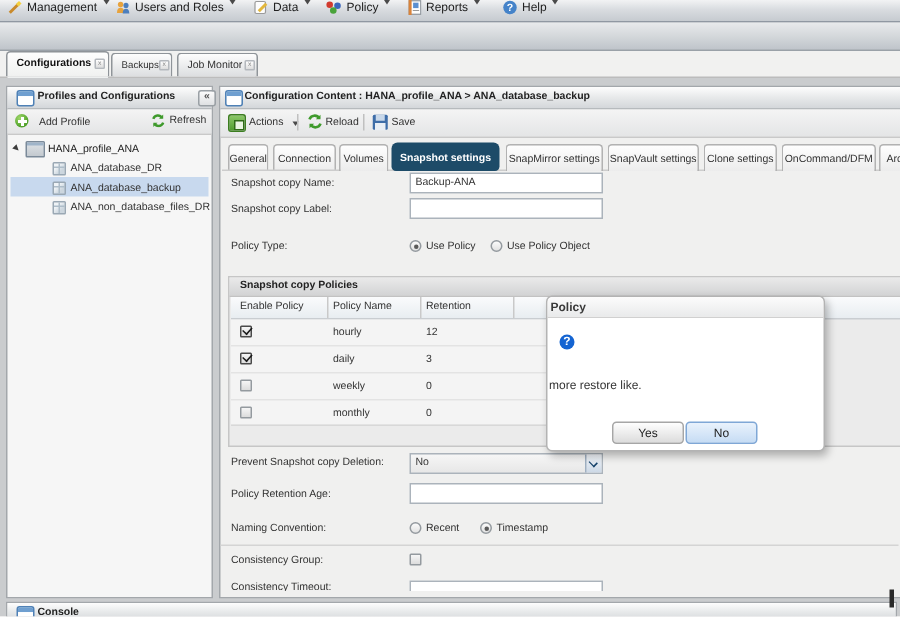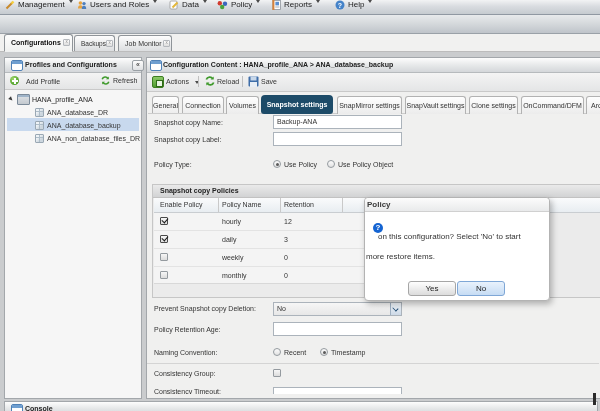--- a/index.html
+++ b/index.html
@@ -306,19 +306,18 @@
       <div class="txt bold" style="left:20px;top:2px;">Console</div>
     </div>
   </div>
 
   <div class="abs" style="left:593px;top:393px;width:3px;height:12px;background:#2a2a2a;"></div>
 
   <div class="abs" id="dialog">
     <div id="dlghead"></div>
     <div class="txt bold" style="left:2px;top:2px;color:#3a3a3a;font-size:8px;">Policy</div>
     <div class="qicon" style="left:8px;top:25px;">?</div>
-    <div class="txt" style="left:13px;top:33.5px;font-size:8px;">on this configuration? Select 'No' to start</div>
-    <div class="txt" style="left:1px;top:54px;font-size:8px;">more restore items.</div>
+    <div class="txt" style="left:1px;top:54px;font-size:8px;">more restore like.</div>
     <div class="dbtn" id="btnyes">Yes</div>
     <div class="dbtn" id="btnno">No</div>
   </div>
 
 </div>
 
 </body></html>

